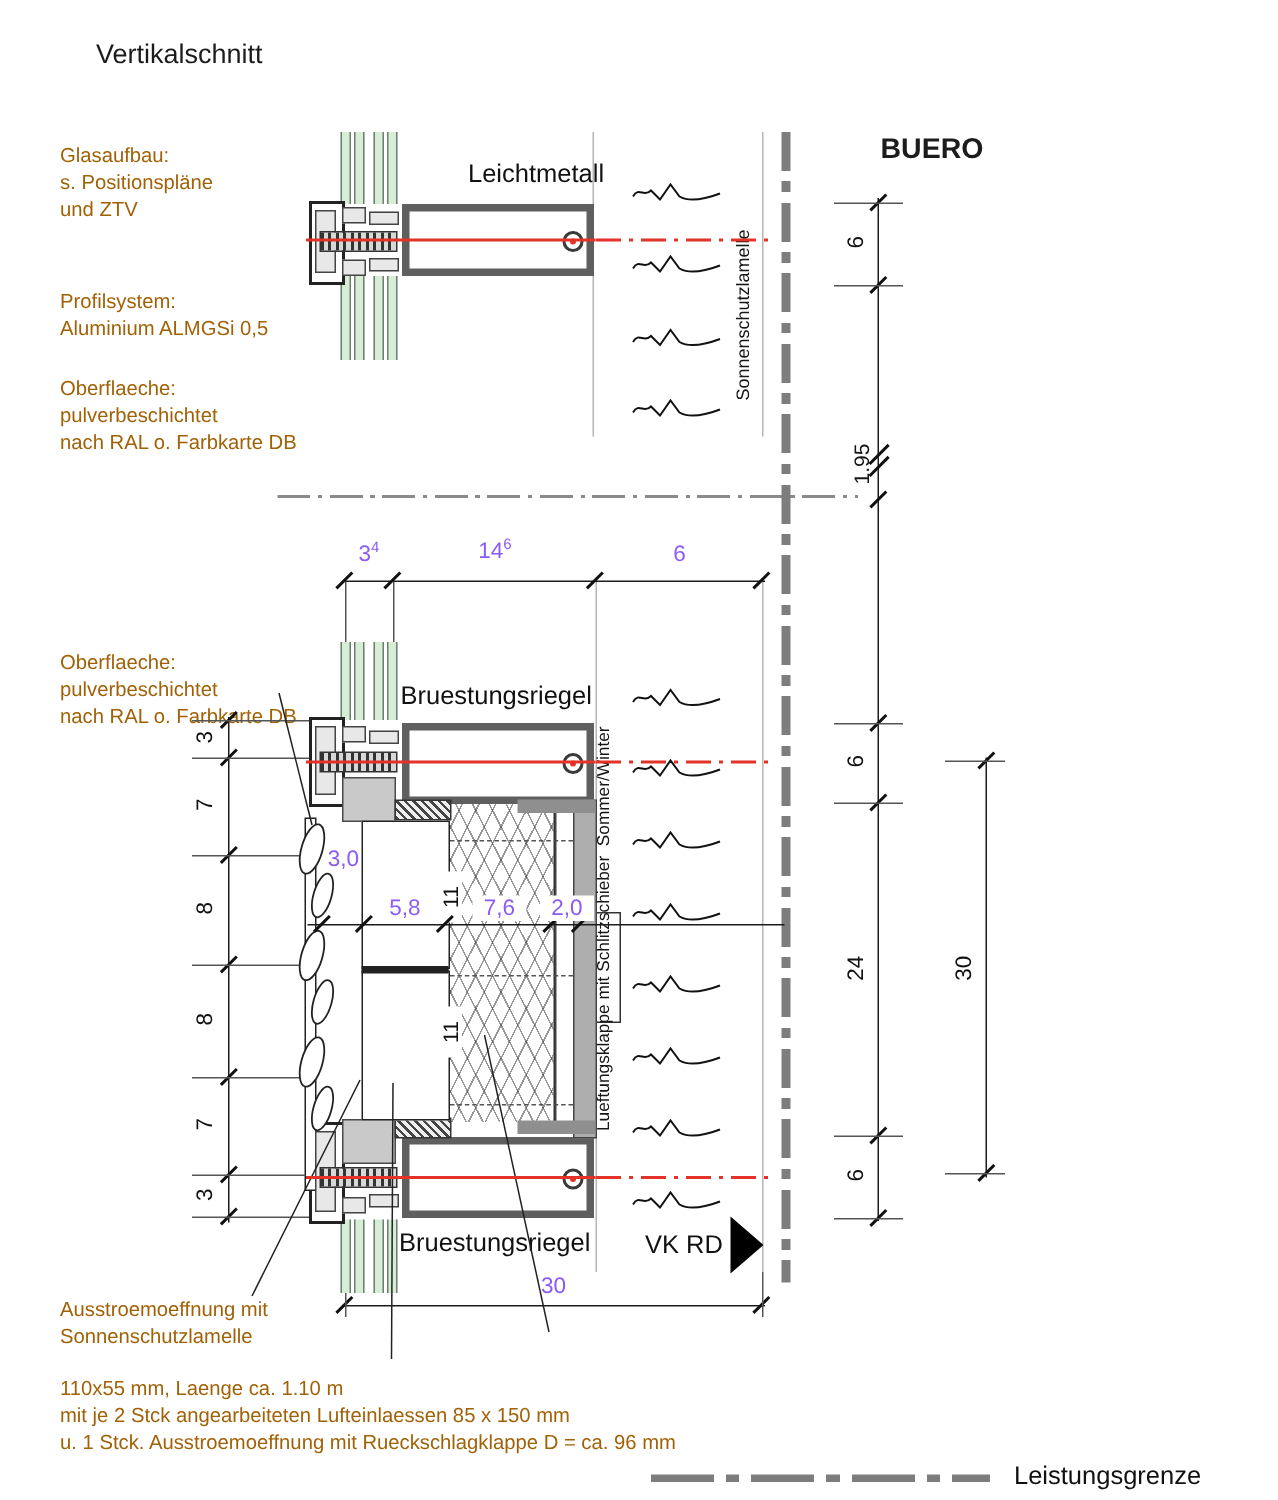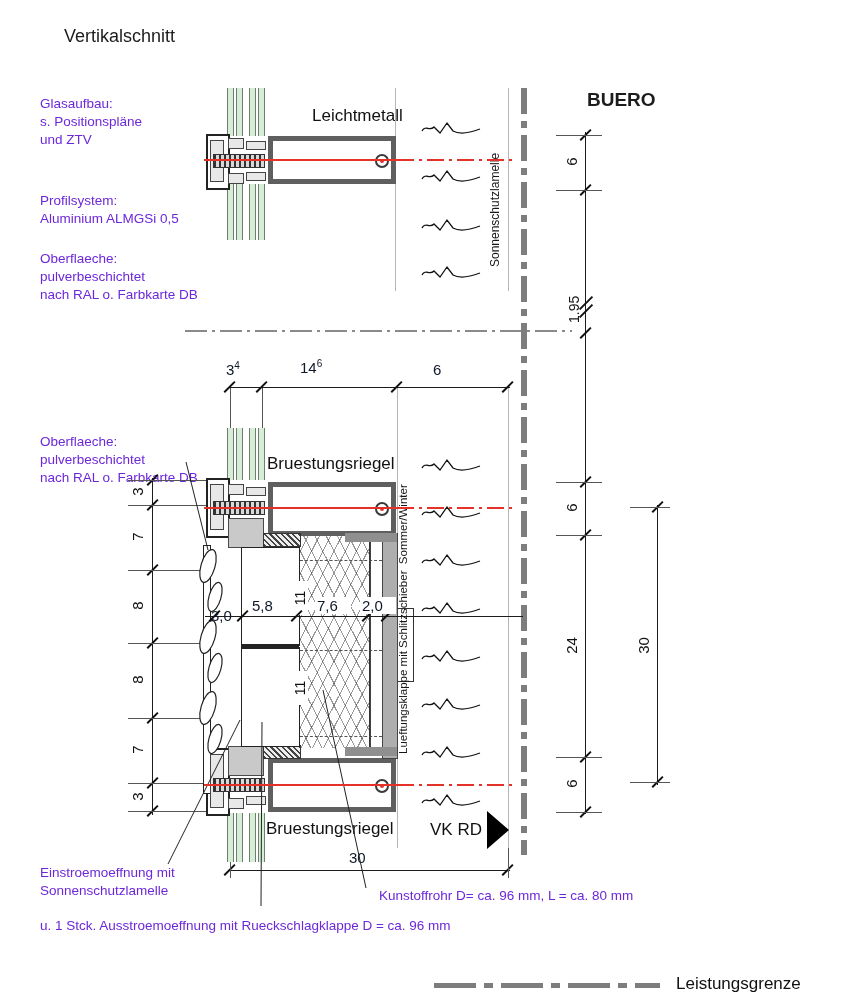--- a/index.html
+++ b/index.html
@@ -1,21 +1,21 @@
 <!DOCTYPE html>
 <html><head>
 <meta charset="utf-8">
 <style>
   html,body{margin:0;padding:0;background:#fff;}
   .sheet{position:relative;width:852px;height:1000px;background:#fff;overflow:hidden;
          font-family:"Liberation Sans",sans-serif;color:#1c1c1c;}
   .abs{position:absolute;}
-  .note{position:absolute;font-size:13.5px;line-height:1.32;color:#6d28d9;white-space:nowrap;}
+  .note{position:absolute;font-size:13.5px;line-height:1.32;color:#a16207;white-space:nowrap;}
   .biglbl{position:absolute;font-size:17px;color:#111;white-space:nowrap;}
-  .dimnum{position:absolute;font-size:15px;color:#0f172a;text-align:left;white-space:nowrap;}
+  .dimnum{position:absolute;font-size:15px;color:#8b5cf6;text-align:center;white-space:nowrap;}
   .rotnum{position:absolute;width:44px;font-size:15px;color:#111;text-align:center;
           transform:rotate(-90deg);transform-origin:center;white-space:nowrap;}
   .vtext{position:absolute;font-size:12px;color:#161616;white-space:pre;
          transform:rotate(-90deg);transform-origin:0 0;}
   .hline{position:absolute;background:#1c1c1c;height:1px;}
   .vline{position:absolute;background:#1c1c1c;width:1px;}
   .ext{background:#555;}
   .tick{position:absolute;width:15px;height:1.8px;background:#111;transform:rotate(-45deg);transform-origin:center;}
   .redline{position:absolute;height:1.6px;background:#e53228;z-index:6;}
   .reddash{position:absolute;height:1.6px;z-index:6;
@@ -69,28 +69,29 @@
     <div>Oberflaeche:</div>
     <div>pulverbeschichtet</div>
     <div>nach RAL o. Farbkarte DB</div>
   </div>
   <div class="note" style="left:40px;top:433px;">
     <div>Oberflaeche:</div>
     <div>pulverbeschichtet</div>
     <div>nach RAL o. Farbkarte DB</div>
   </div>
   <div class="note" style="left:40px;top:864px;">
-    <div>Einstroemoeffnung mit</div>
+    <div>Ausstroemoeffnung mit</div>
     <div>Sonnenschutzlamelle</div>
   </div>
   <div class="note" style="left:40px;top:917px;">
+    <div>110x55 mm, Laenge ca. 1.10 m</div>
+    <div>mit je 2 Stck angearbeiteten Lufteinlaessen 85 x 150 mm</div>
     <div>u. 1 Stck. Ausstroemoeffnung mit Rueckschlagklappe D = ca. 96 mm</div>
   </div>
   <div class="note" style="left:379px;top:887px;">
-    <div>Kunstoffrohr D= ca. 96 mm, L = ca. 80 mm</div>
   </div>
 
   <div class="biglbl" style="left:312px;top:106px;">Leichtmetall</div>
   <div class="biglbl" style="left:267px;top:454px;">Bruestungsriegel</div>
   <div class="biglbl" style="left:266px;top:819px;">Bruestungsriegel</div>
   <div class="biglbl" style="left:430px;top:820px;text-align:right;">VK RD</div>
   <div class="biglbl" style="left:676px;top:974px;">Leistungsgrenze</div>
 
   <div class="vtext" style="left:488px;top:267px;">Sonnenschutzlamelle</div>
   <div class="abs" style="left:395px;top:608px;width:17px;height:72px;border:1px solid #333;background:#fff;z-index:3;"></div>
@@ -266,21 +267,21 @@
   <div class="rotnum" style="left:115px;top:671px;">8</div>
   <div class="rotnum" style="left:115px;top:741px;">7</div>
   <div class="rotnum" style="left:115px;top:788px;">3</div>
 
   <div class="hline" style="left:205px;top:616px;width:318px;z-index:5;"></div>
   <div class="tick" style="left:207px;top:615px;z-index:7;"></div>
   <div class="tick" style="left:235px;top:615px;z-index:7;"></div>
   <div class="tick" style="left:289px;top:615px;z-index:7;"></div>
   <div class="tick" style="left:360px;top:615px;z-index:7;"></div>
   <div class="tick" style="left:379px;top:615px;z-index:7;"></div>
-  <div class="dimnum" style="left:211px;top:607px;width:36px;z-index:7;">3,0</div>
+  <div class="dimnum" style="left:211px;top:564px;width:36px;z-index:7;">3,0</div>
   <div class="dimnum" style="left:252px;top:597px;width:36px;z-index:7;">5,8</div>
   <div class="dimnum chip" style="left:315px;top:597px;width:32px;">7,6</div>
   <div class="dimnum chip" style="left:360px;top:597px;width:32px;">2,0</div>
 
   <div class="hline" style="left:228px;top:870px;width:282px;"></div>
   <div class="tick" style="left:222px;top:869px;"></div>
   <div class="tick" style="left:500px;top:869px;"></div>
   <div class="vline ext" style="left:230px;top:852px;height:26px;"></div>
   <div class="vline ext" style="left:508px;top:848px;height:30px;"></div>
   <div class="dimnum" style="left:349px;top:849px;width:40px;">30</div>

